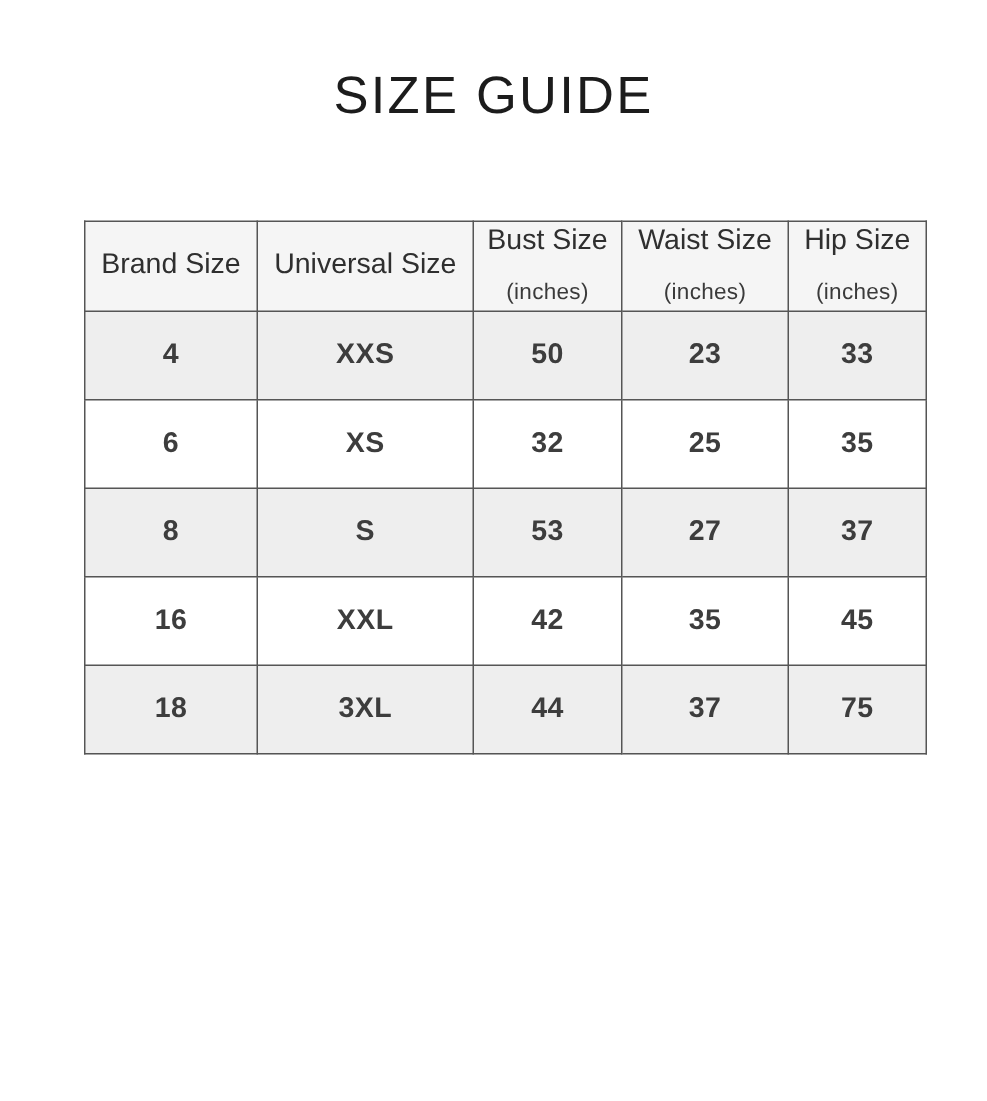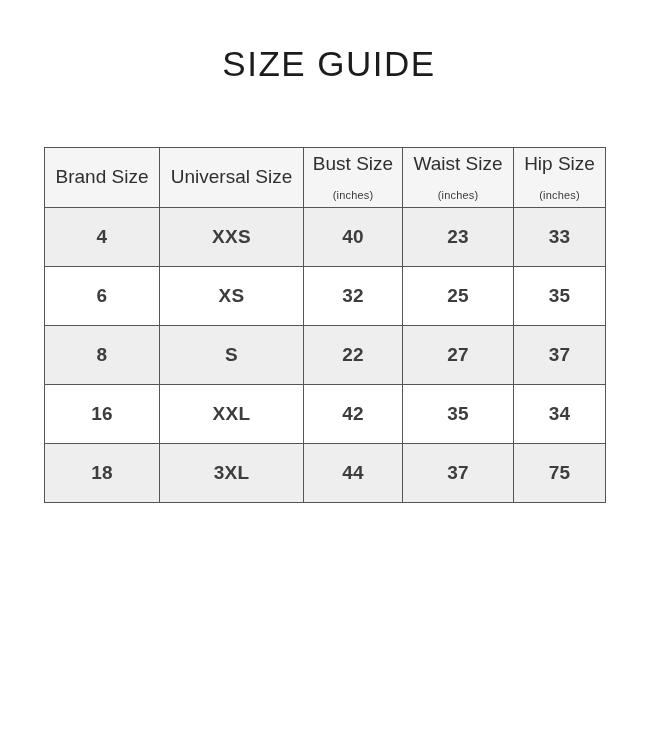--- a/index.html
+++ b/index.html
@@ -23,42 +23,42 @@
     width: 100%;
     text-align: center;
     font-size: 35px;
     font-weight: 500;
     letter-spacing: 1.5px;
     color: #1c1c1c;
   }
   table.size-table {
     position: absolute;
     top: 147px;
-    left: 44px;
+    left: 56px;
     width: 561px;
     border-collapse: collapse;
     table-layout: fixed;
   }
   table.size-table th,
   table.size-table td {
     border: 1px solid #555555;
     text-align: center;
     vertical-align: middle;
   }
   table.size-table thead th {
     background: #f5f5f5;
     height: 60px;
     font-size: 19px;
     font-weight: 500;
     color: #2f2f2f;
     line-height: 1.1;
   }
   table.size-table thead th .unit {
     display: block;
-    font-size: 11px;
+    font-size: 15px;
     font-weight: 400;
     color: #3a3a3a;
     letter-spacing: 0.2px;
     margin-top: 15px;
   }
   table.size-table thead th .unit:empty { display: none; }
   table.size-table tbody td {
     height: 59px;
     font-size: 19px;
     font-weight: 600;
@@ -106,44 +106,44 @@
         <th>
           <span>Hip Size</span>
           <span class="unit">(inches)</span>
         </th>
       </tr>
     </thead>
     <tbody>
       <tr>
         <td>4</td>
         <td>XXS</td>
-        <td>40</td>
+        <td>50</td>
         <td>23</td>
         <td>33</td>
       </tr>
       <tr>
         <td>6</td>
         <td>XS</td>
         <td>32</td>
         <td>25</td>
         <td>35</td>
       </tr>
       <tr>
         <td>8</td>
         <td>S</td>
-        <td>22</td>
+        <td>53</td>
         <td>27</td>
         <td>37</td>
       </tr>
       <tr>
         <td>16</td>
         <td>XXL</td>
         <td>42</td>
         <td>35</td>
-        <td>34</td>
+        <td>45</td>
       </tr>
       <tr>
         <td>18</td>
         <td>3XL</td>
         <td>44</td>
         <td>37</td>
         <td>75</td>
       </tr>
     </tbody>
   </table>

